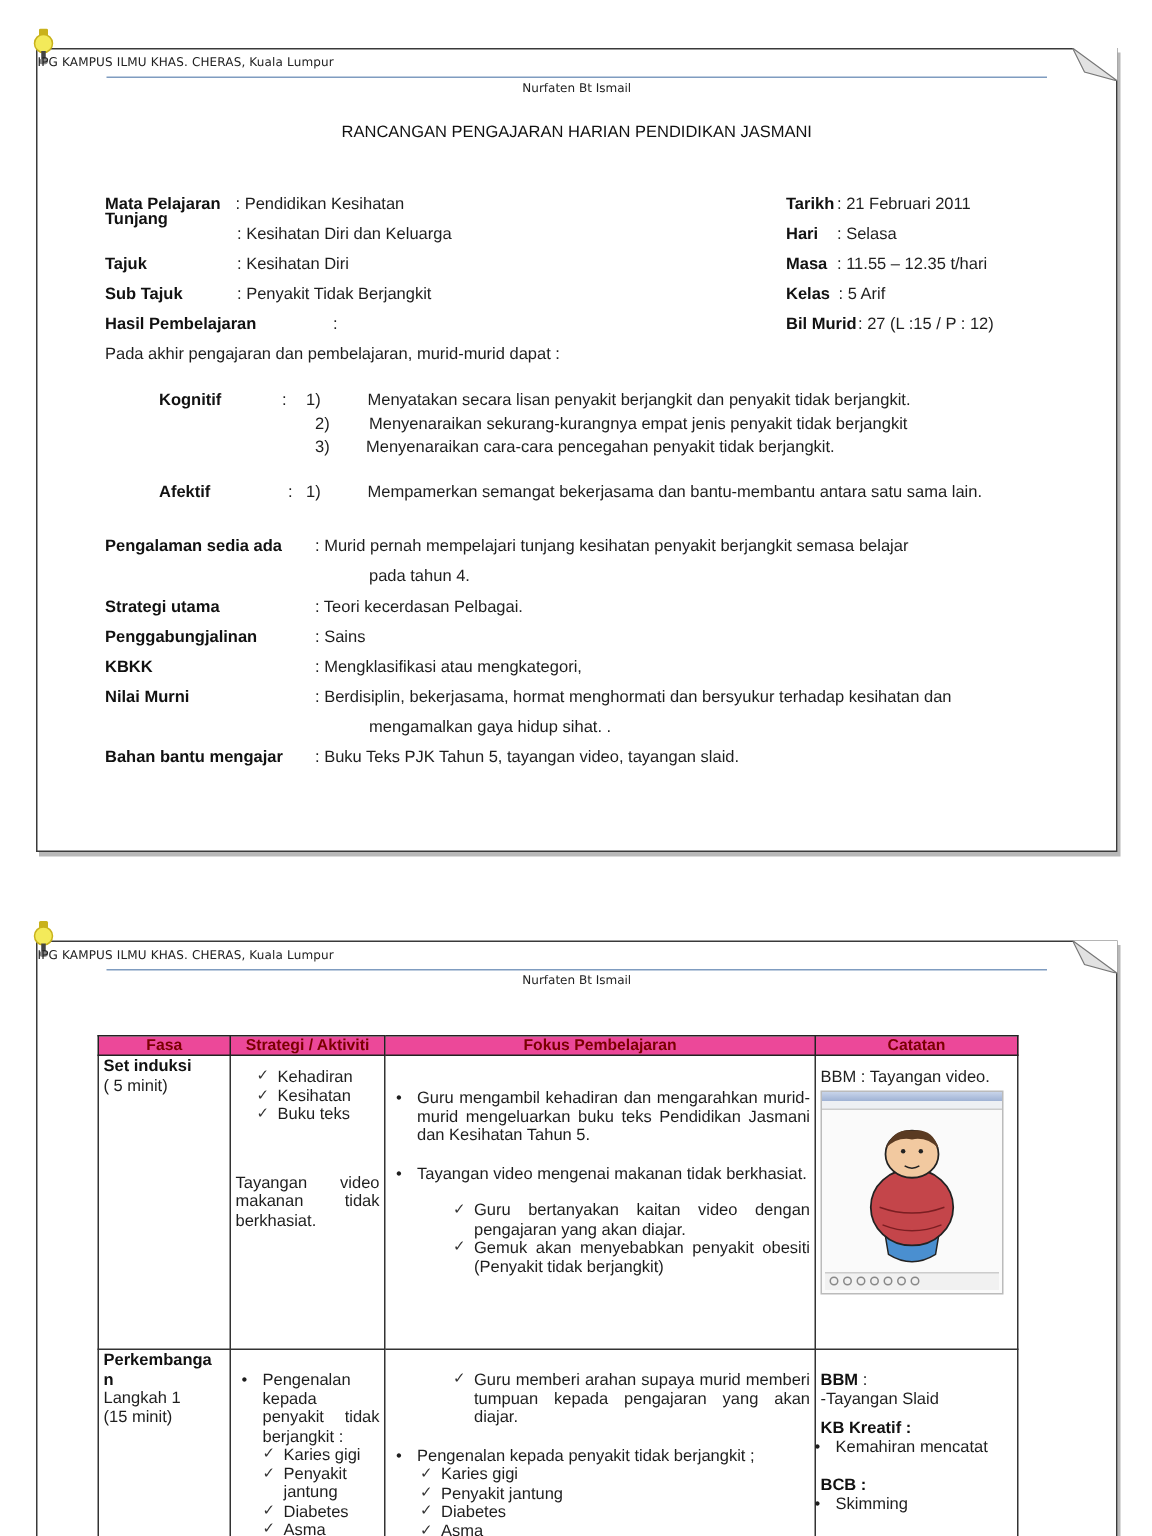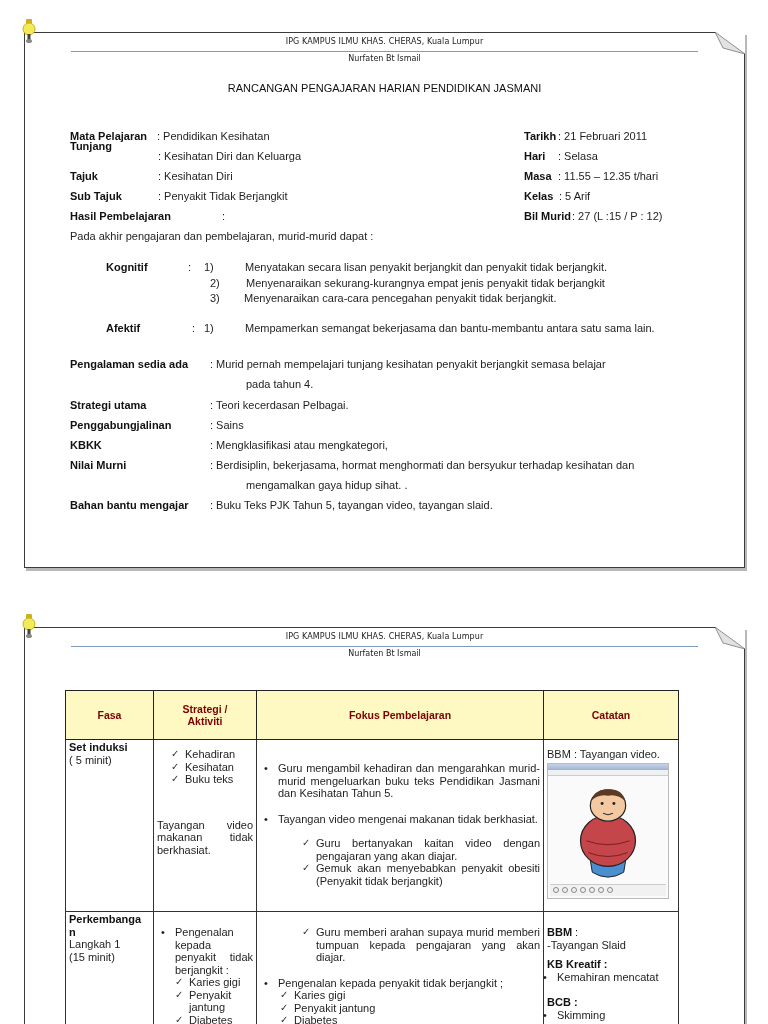--- a/index.html
+++ b/index.html
@@ -11,21 +11,21 @@
     border: 1px solid #3a3a3a;
     box-shadow: 2px 3px 0 #b8b8b8;
   }
   .page1 { top: 32px; height: 536px; }
   .page2 { top: 627px; height: 420px; }
 
   .pin { position: absolute; left: -4px; top: -14px; width: 16px; height: 30px; }
   .fold { position: absolute; right: -1px; top: -1px; width: 30px; height: 22px; }
 
   .hdr-inst {
-    position: absolute; left: 0; right: 0; text-align: center;
+    position: absolute; left: 0; right: 0; 
     font-family: "DejaVu Sans", sans-serif; font-size: 8px; color: #222; letter-spacing: 0.1px;
   }
   .hdr-line { position: absolute; left: 46px; right: 46px; height: 1px; background: #7f9cc0; }
   .hdr-name {
     position: absolute; left: 0; right: 0; text-align: center;
     font-family: "DejaVu Sans", sans-serif; font-size: 8px; color: #222;
   }
 
   .title {
     position: absolute; left: 0; right: 0; top: 49px; text-align: center;
@@ -34,22 +34,22 @@
 
   .txt { position: absolute; font-size: 11px; white-space: nowrap; color: #1e1e1e; }
   .b { font-weight: bold; color: #111; }
 
   
   .rph-table {
     position: absolute; left: 40px; top: 62px; width: 613px;
     border-collapse: collapse; font-size: 11px; table-layout: fixed;
   }
   .rph-table th {
-    background: #fef9c3; color: #7a0000; font-weight: bold; font-size: 10.5px;
-    border: 1px solid #222; height: 13px; padding: 12px; line-height: 12px;
+    background: #ec4899; color: #7a0000; font-weight: bold; font-size: 10.5px;
+    border: 1px solid #222; height: 13px; padding: 0; line-height: 12px;
   }
   .rph-table td {
     border: 1px solid #333; vertical-align: top; padding: 1px 3px; line-height: 12.5px;
     color: #1e1e1e;
   }
   .cell-fasa { font-size: 11px; }
   .chk { list-style: none; }
   .chk li { position: relative; padding-left: 16px; }
   .chk li::before { content: "\2713"; position: absolute; left: 2px; font-size: 10px; color: #333; }
   .bul { list-style: none; }
@@ -164,21 +164,21 @@
     </colgroup>
     <thead>
       <tr>
         <th>Fasa</th>
         <th>Strategi / Aktiviti</th>
         <th>Fokus Pembelajaran</th>
         <th>Catatan</th>
       </tr>
     </thead>
     <tbody>
-      <tr style="height:172px">
+      <tr style="height:196px">
         <td class="cell-fasa">
           <div class="b">Set induksi</div>
           <div>( 5 minit)</div>
         </td>
         <td>
           <ul class="chk" style="margin-top:7px;margin-left:12px">
             <li>Kehadiran</li>
             <li>Kesihatan</li>
             <li>Buku teks</li>
           </ul>

